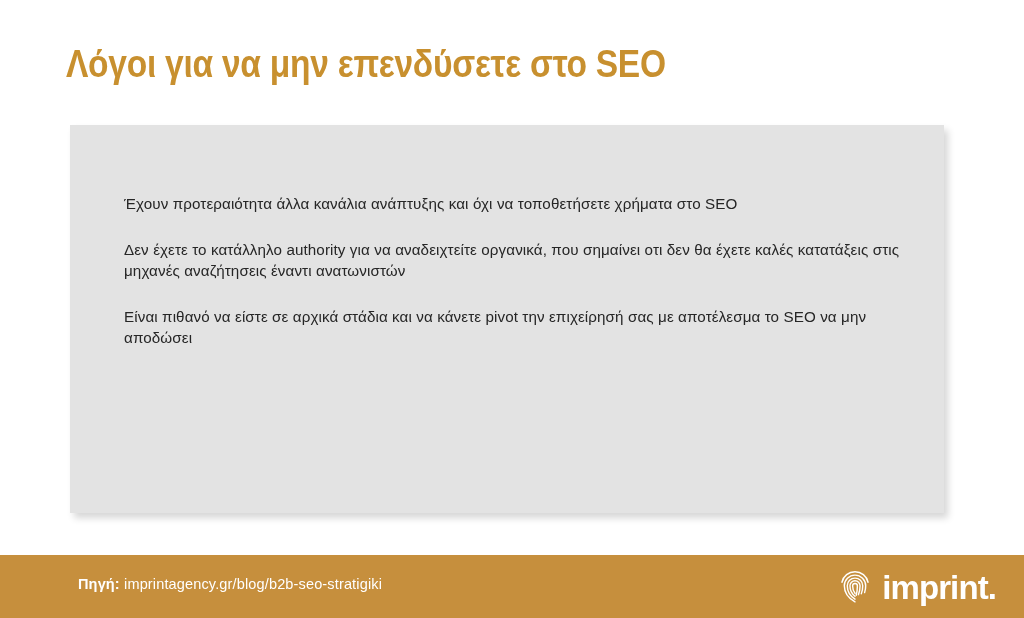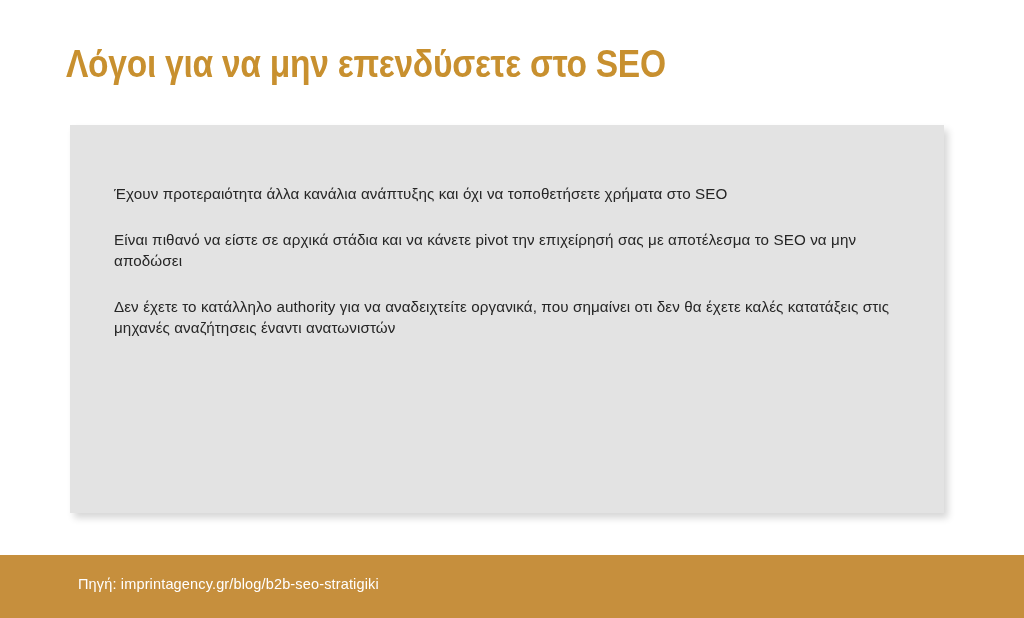--- a/index.html
+++ b/index.html
@@ -49,21 +49,21 @@
     height: 388px;
     background: #e3e3e3;
     box-shadow: 4px 5px 7px rgba(0, 0, 0, 0.16);
   }
 
   .bullet-list {
     position: absolute;
     left: 42px;
     top: 56px;
     width: 800px;
-    margin: 2px;
+    margin: 12px;
     padding: 0;
     list-style: none;
   }
 
   .bullet-item {
     font-size: 15.2px;
     line-height: 21px;
     color: #262626;
     margin: 0 0 25px 0;
     letter-spacing: 0.1px;
@@ -85,21 +85,21 @@
   .footer-source {
     position: absolute;
     left: 78px;
     top: 21px;
     font-size: 14.5px;
     color: #ffffff;
     letter-spacing: 0.15px;
     white-space: nowrap;
   }
   .footer-source .source-label {
-    font-weight: normal;
+    font-weight: bold;
   }
 
   .footer-logo {
     position: absolute;
     right: 28px;
     top: 11px;
     display: flex;
     align-items: center;
     height: 42px;
   }
@@ -122,28 +122,40 @@
 </head>
 <body>
 
 <div class="slide">
 
   <div class="slide-title">Λόγοι για να μην επενδύσετε στο SEO</div>
 
   <div class="content-panel">
     <ul class="bullet-list">
       <li class="bullet-item">Έχουν προτεραιότητα άλλα κανάλια ανάπτυξης και όχι να τοποθετήσετε χρήματα στο SEO</li>
+      <li class="bullet-item">Δεν έχετε το κατάλληλο authority για να αναδειχτείτε οργανικά, που σημαίνει οτι δεν θα έχετε καλές κατατάξεις στις μηχανές αναζήτησεις έναντι ανατωνιστών</li>
       <li class="bullet-item">Είναι πιθανό να είστε σε αρχικά στάδια και να κάνετε pivot την επιχείρησή σας με αποτέλεσμα το SEO να μην αποδώσει</li>
-      <li class="bullet-item">Δεν έχετε το κατάλληλο authority για να αναδειχτείτε οργανικά, που σημαίνει οτι δεν θα έχετε καλές κατατάξεις στις μηχανές αναζήτησεις έναντι ανατωνιστών</li>
     </ul>
   </div>
 
   <div class="footer-band">
 
     <div class="footer-source">
       <span class="source-label">Πηγή:</span>
       <span class="source-url">imprintagency.gr/blog/b2b-seo-stratigiki</span>
     </div>
 
+    <div class="footer-logo">
+      <svg class="logo-mark" viewBox="0 0 64 64" aria-hidden="true">
+        <g fill="none" stroke="#ffffff" stroke-width="2.4" stroke-linecap="round">
+          <path d="M32 57 C19 50 14 40 14 30 a18 18 0 0 1 36 0 c0 4 -0.6 8 -1.8 11.5"></path>
+          <path d="M32 52.5 C22.5 46.5 19 38.5 19 30 a13 13 0 0 1 26 0 c0 5 -0.8 9.5 -2.4 13.5"></path>
+          <path d="M32 47.5 C26 43 23.5 37 23.5 30 a8.5 8.5 0 0 1 17 0 c0 6 -1 11 -2.8 15"></path>
+          <path d="M32 42.5 C29.5 39.5 28 35 28 30 a4 4 0 0 1 8 0 c0 6 -0.7 11.5 -2 16"></path>
+          <path d="M10 24 a22.5 22.5 0 0 1 44 0"></path>
+        </g>
+      </svg>
+      <span class="logo-word">imprint.</span>
+    </div>
 
   </div>
 
 </div>
 
 </body></html>

